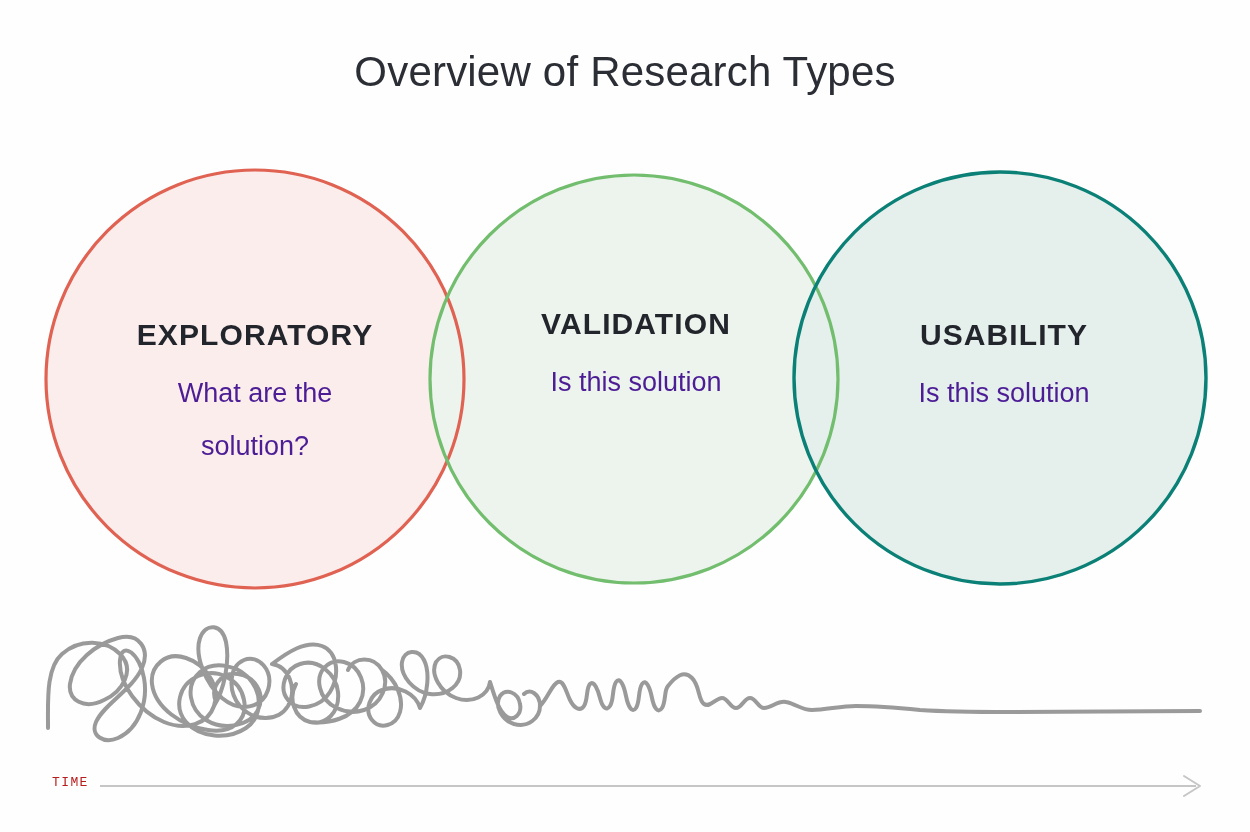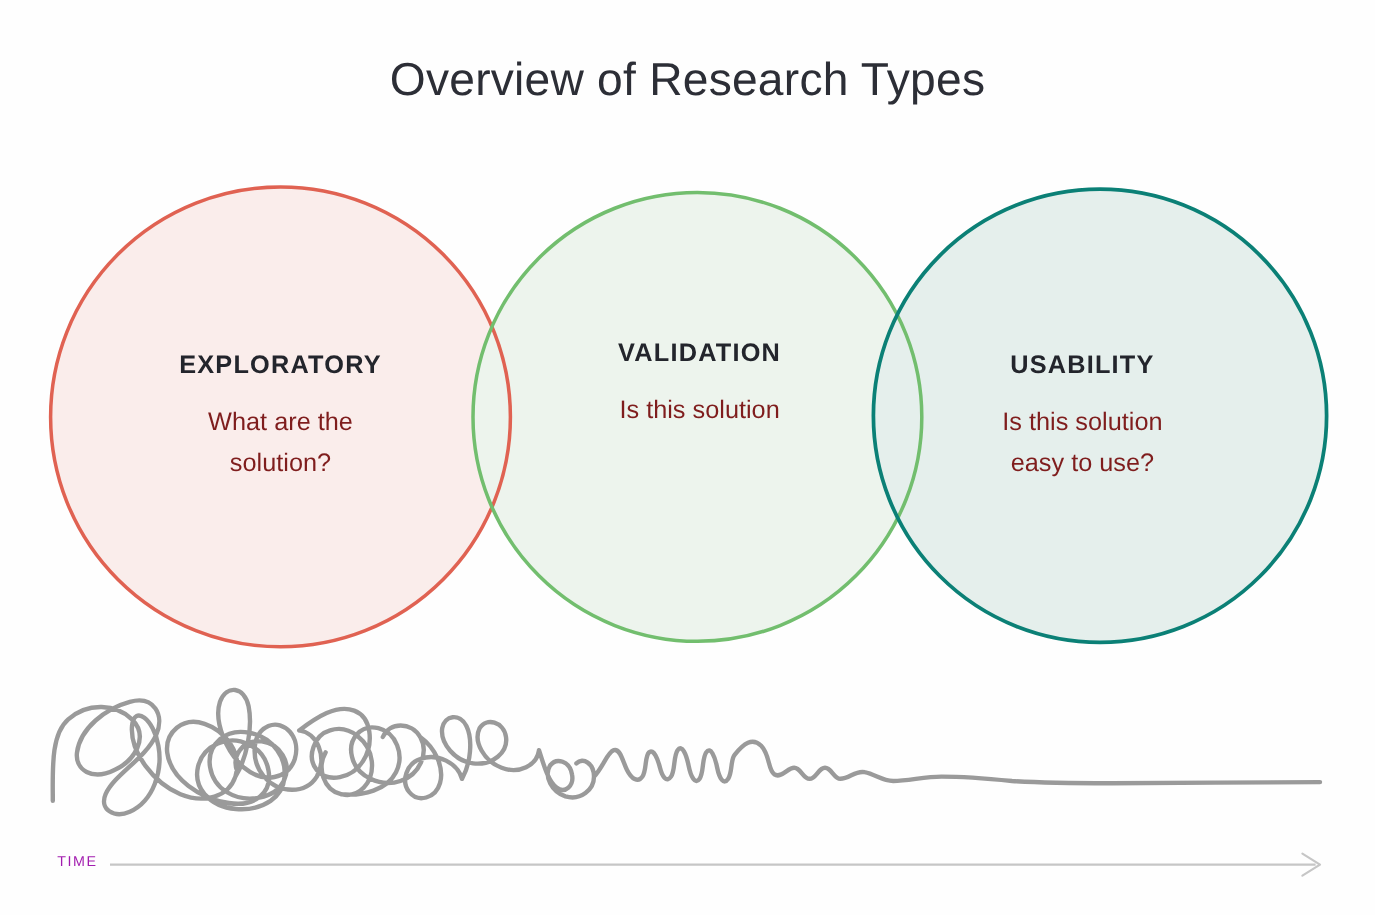--- a/index.html
+++ b/index.html
@@ -39,47 +39,47 @@
     top: 0;
     width: 1250px;
     height: 832px;
   }
   .circle-label-group {
     position: absolute;
     text-align: center;
     pointer-events: none;
   }
   .circle-heading {
-    font-size: 23px;
+    font-size: 30px;
     font-weight: 700;
     letter-spacing: 1.1px;
     color: #23252c;
     margin: 0 0 22px 0;
     font-family: "Liberation Sans", sans-serif;
   }
   .circle-question {
-    font-size: 23px;
+    font-size: 27px;
     font-weight: 400;
     line-height: 1.42;
-    color: #7f1d1d;
-    margin: 4px;
+    color: #4c1d95;
+    margin: 15px;
     font-family: "Liberation Sans", sans-serif;
   }
   #g-exploratory { left: 60px; top: 318px; width: 390px; }
   #g-validation  { left: 452px; top: 307px; width: 368px; }
-  #g-usability   { left: 800px; top: 318px; width: 368px; }
+  #g-usability   { left: 820px; top: 318px; width: 368px; }
 
   .time-axis-label {
     position: absolute;
     left: 52px;
     top: 775px;
     font-size: 13px;
     letter-spacing: 1.4px;
-    color: #a21caf;
-    font-family: Liberation Sans, sans-serif;
+    color: #b91c1c;
+    font-family: Liberation Mono, monospace;
   }
 </style>
 </head>
 <body style="background: rgb(254, 254, 254);">
 
 <div id="stage">
 
   <div class="diagram-title">Overview of Research Types</div>
 
   <svg id="venn-svg" viewBox="0 0 1250 832">
@@ -209,18 +209,17 @@
   </div>
 
   <div class="circle-label-group" id="g-validation">
     <div class="circle-heading">VALIDATION</div>
     <div class="circle-question">Is this solution</div>
   </div>
 
   <div class="circle-label-group" id="g-usability">
     <div class="circle-heading">USABILITY</div>
     <div class="circle-question">Is this solution</div>
-    <div class="circle-question">easy to use?</div>
   </div>
 
   <div class="time-axis-label">TIME</div>
 
 </div>
 
 </body></html>

